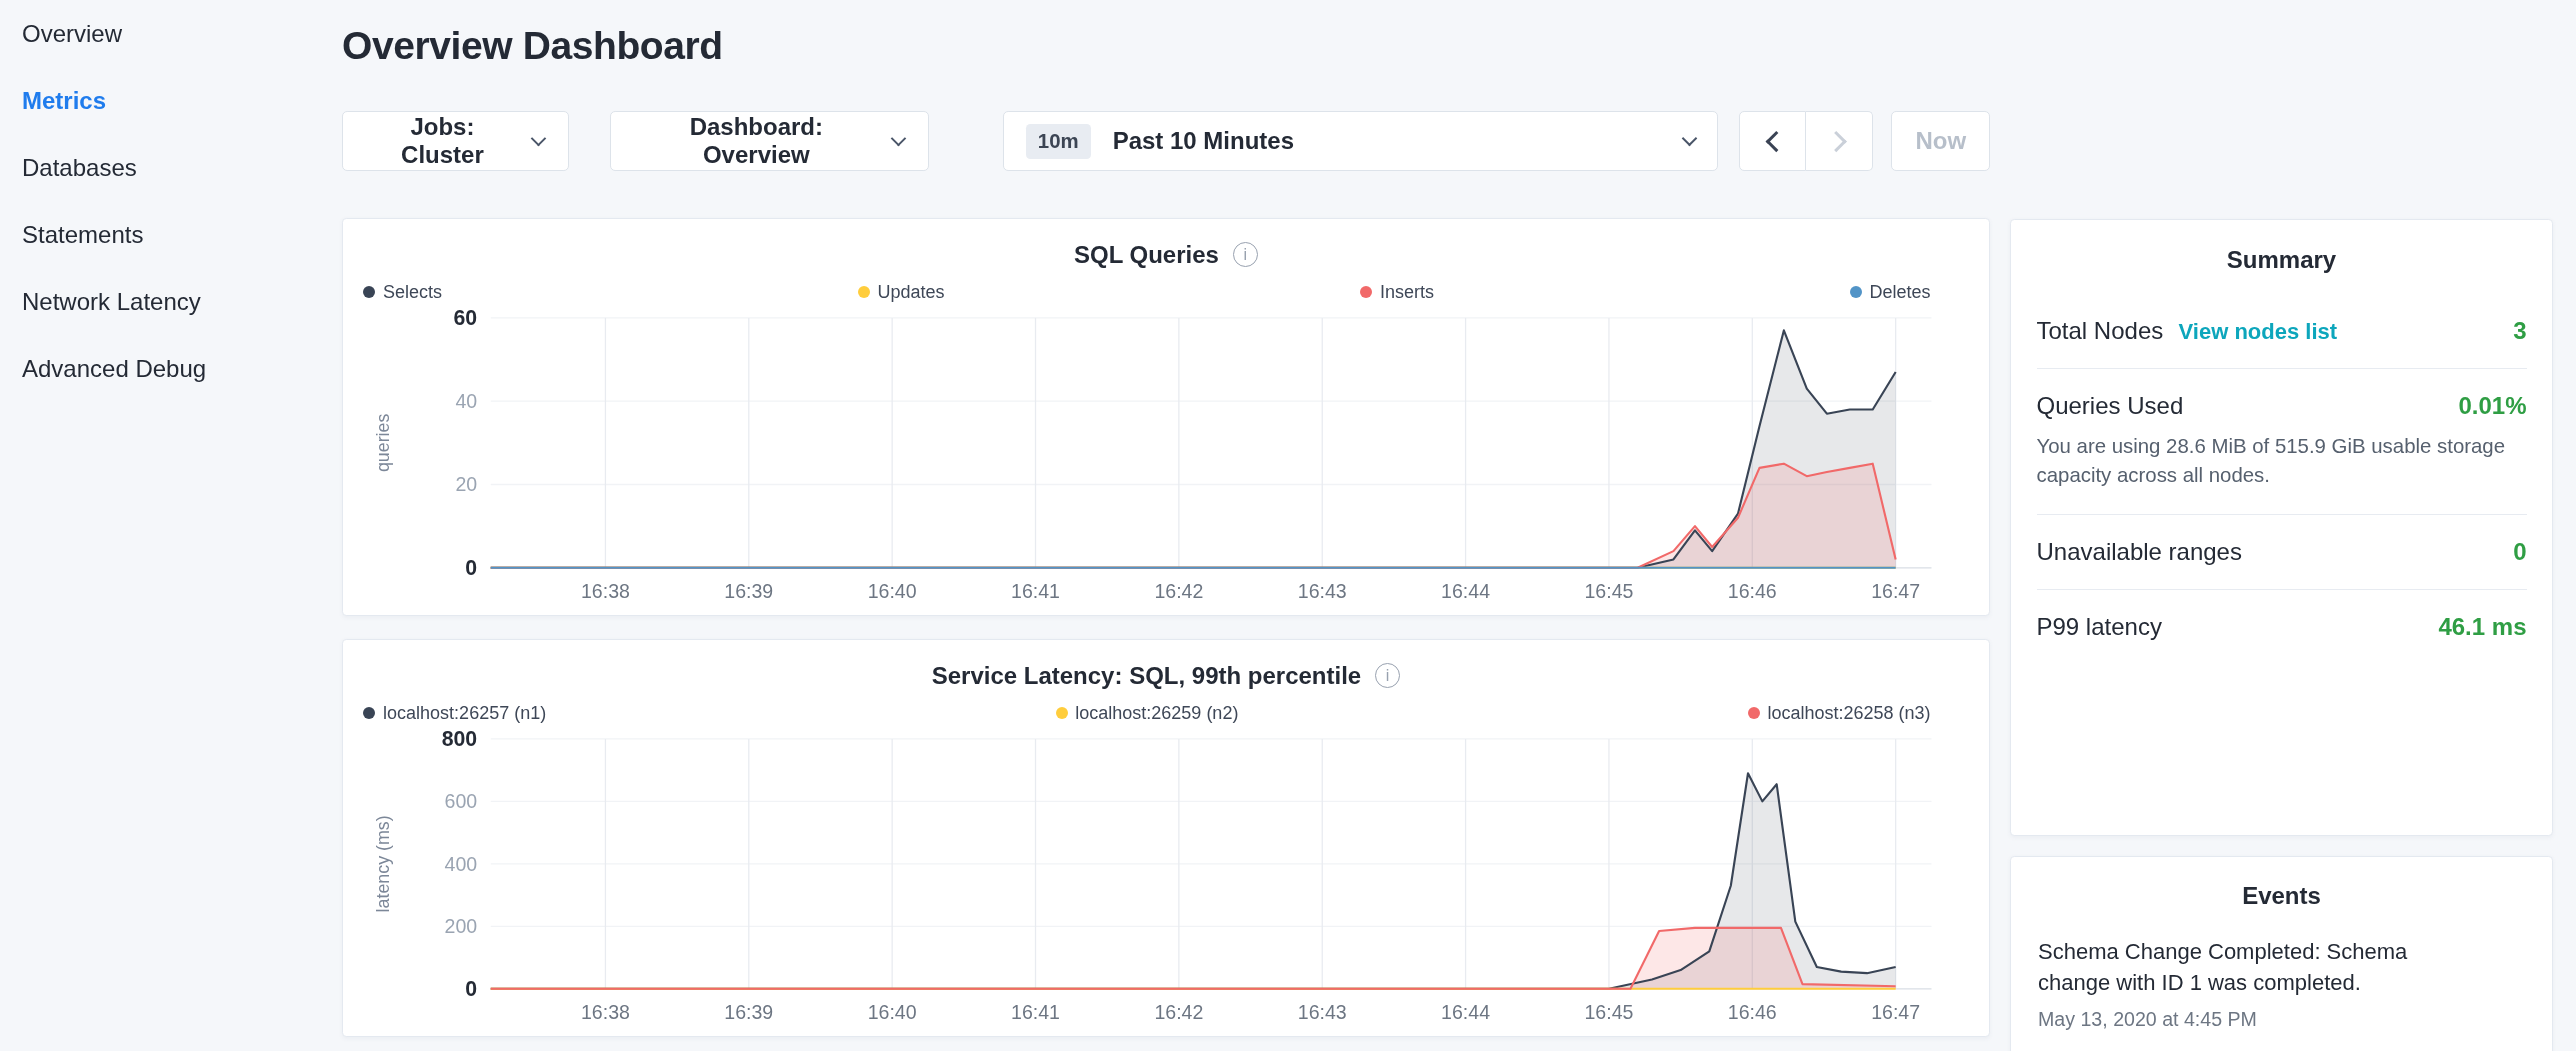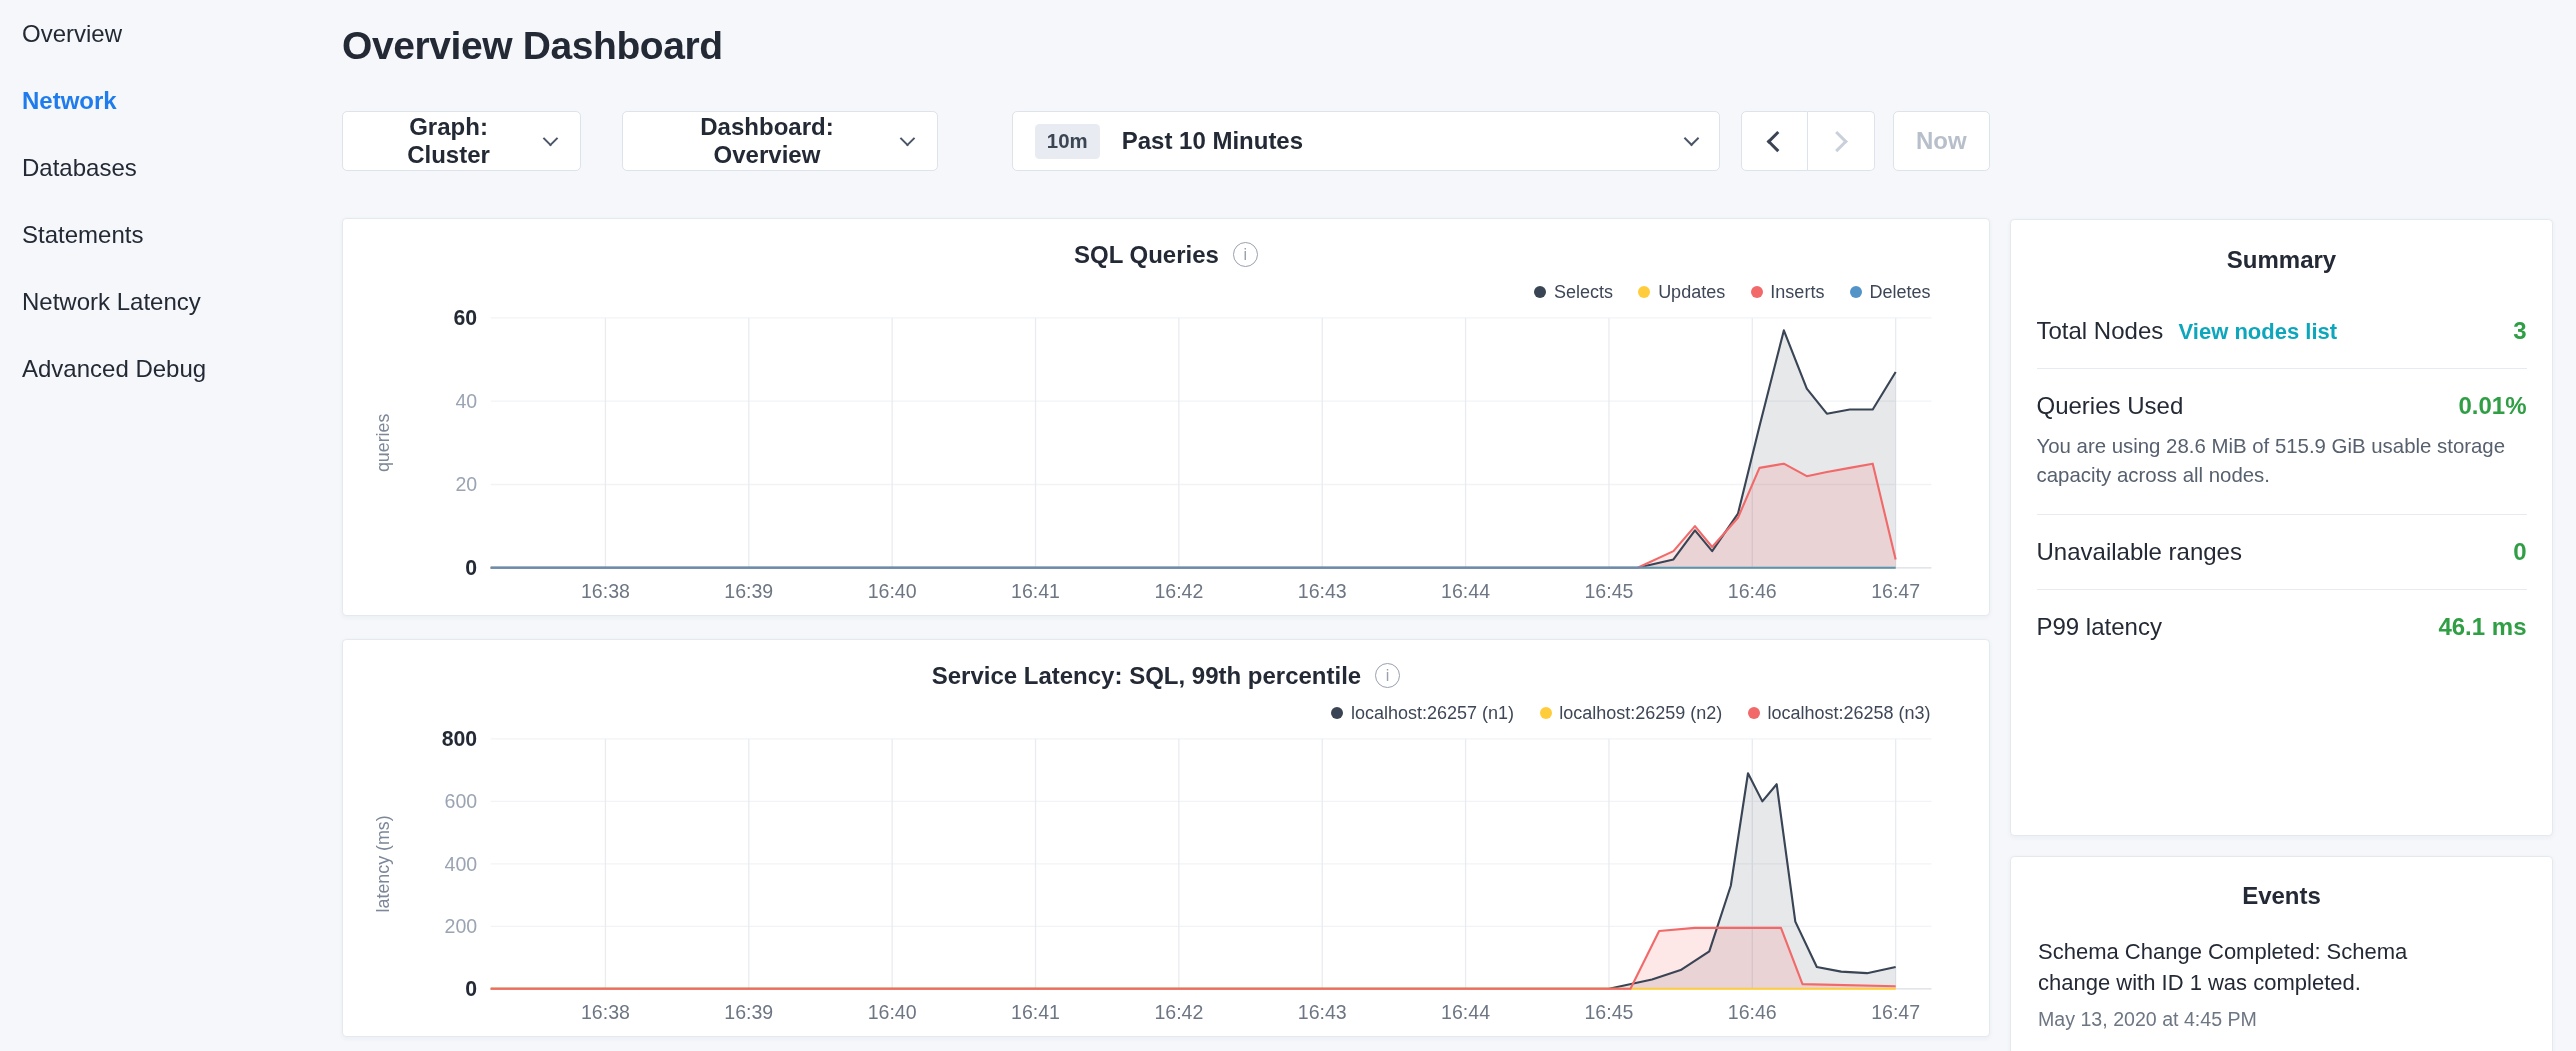--- a/index.html
+++ b/index.html
@@ -79,21 +79,21 @@
 
   .chart-title-row { display: flex; align-items: center; justify-content: center; margin-top: 18.7px; height: 34px; }
   .chart-title { font-size: 24px; font-weight: 700; }
   .info-icon {
     width: 25.5px; height: 25.5px; border: 1.7px solid #98a1af; border-radius: 50%;
     display: inline-flex; align-items: center; justify-content: center;
     font-size: 16px; color: #98a1af; margin-left: 13.6px; cursor: pointer;
   }
   .info-icon::before { content: "i"; }
 
-  .chart-legend { display: flex; justify-content: flex-end; gap: 25.5px; margin-top: 8.5px; height: 24px; padding-right: 38px; align-items: center; }
+  .chart-legend { display: flex; justify-content: space-between; gap: 25.5px; margin-top: 8.5px; height: 24px; padding-right: 38px; align-items: center; }
   .legend-item { display: inline-flex; align-items: center; gap: 7.7px; font-size: 18px; color: #3e4757; }
   .legend-dot { width: 12px; height: 12px; border-radius: 50%; display: inline-block; }
 
   .chart-plot { margin-top: 1.7px; }
   svg { font-family: inherit; display: block; }
   .xtick { font-size: 23px; fill: #6d7683; }
   .ytick { font-size: 23px; fill: #9aa4b2; }
   .ytick-major { font-size: 25px; font-weight: 700; fill: #242a35; }
   .ylabel { font-size: 21px; fill: #7c8798; }
 
@@ -111,33 +111,33 @@
 
   .events-panel { margin-top: 19.6px; padding: 0 27px; height: 272px; overflow: hidden; }
   .event-text { font-size: 22px; line-height: 1.42; color: #242a35; max-width: 408px; margin-top: 5.1px; }
   .event-time { font-size: 19.6px; color: #6d7683; margin-top: 10.2px; }
 </style>
 </head>
 <body>
 
 <nav class="sidebar">
   <div class="nav-item">Overview</div>
-  <div class="nav-item active">Network</div>
+  <div class="nav-item active">Metrics</div>
   <div class="nav-item">Databases</div>
   <div class="nav-item">Statements</div>
   <div class="nav-item">Network Latency</div>
   <div class="nav-item">Advanced Debug</div>
 </nav>
 
 <main class="main">
   <h1 class="page-title">Overview Dashboard</h1>
 
   <div class="controls">
     <button class="btn dropdown-btn">
-      <span>Graph: Cluster</span>
+      <span>Jobs: Cluster</span>
       <span class="chev-down"></span>
     </button>
     <button class="btn dropdown-btn">
       <span>Dashboard: Overview</span>
       <span class="chev-down"></span>
     </button>
     <button class="btn time-range">
       <span class="time-badge">10m</span>
       <span class="time-label">Past 10 Minutes</span>
       <span class="chev-down"></span>

